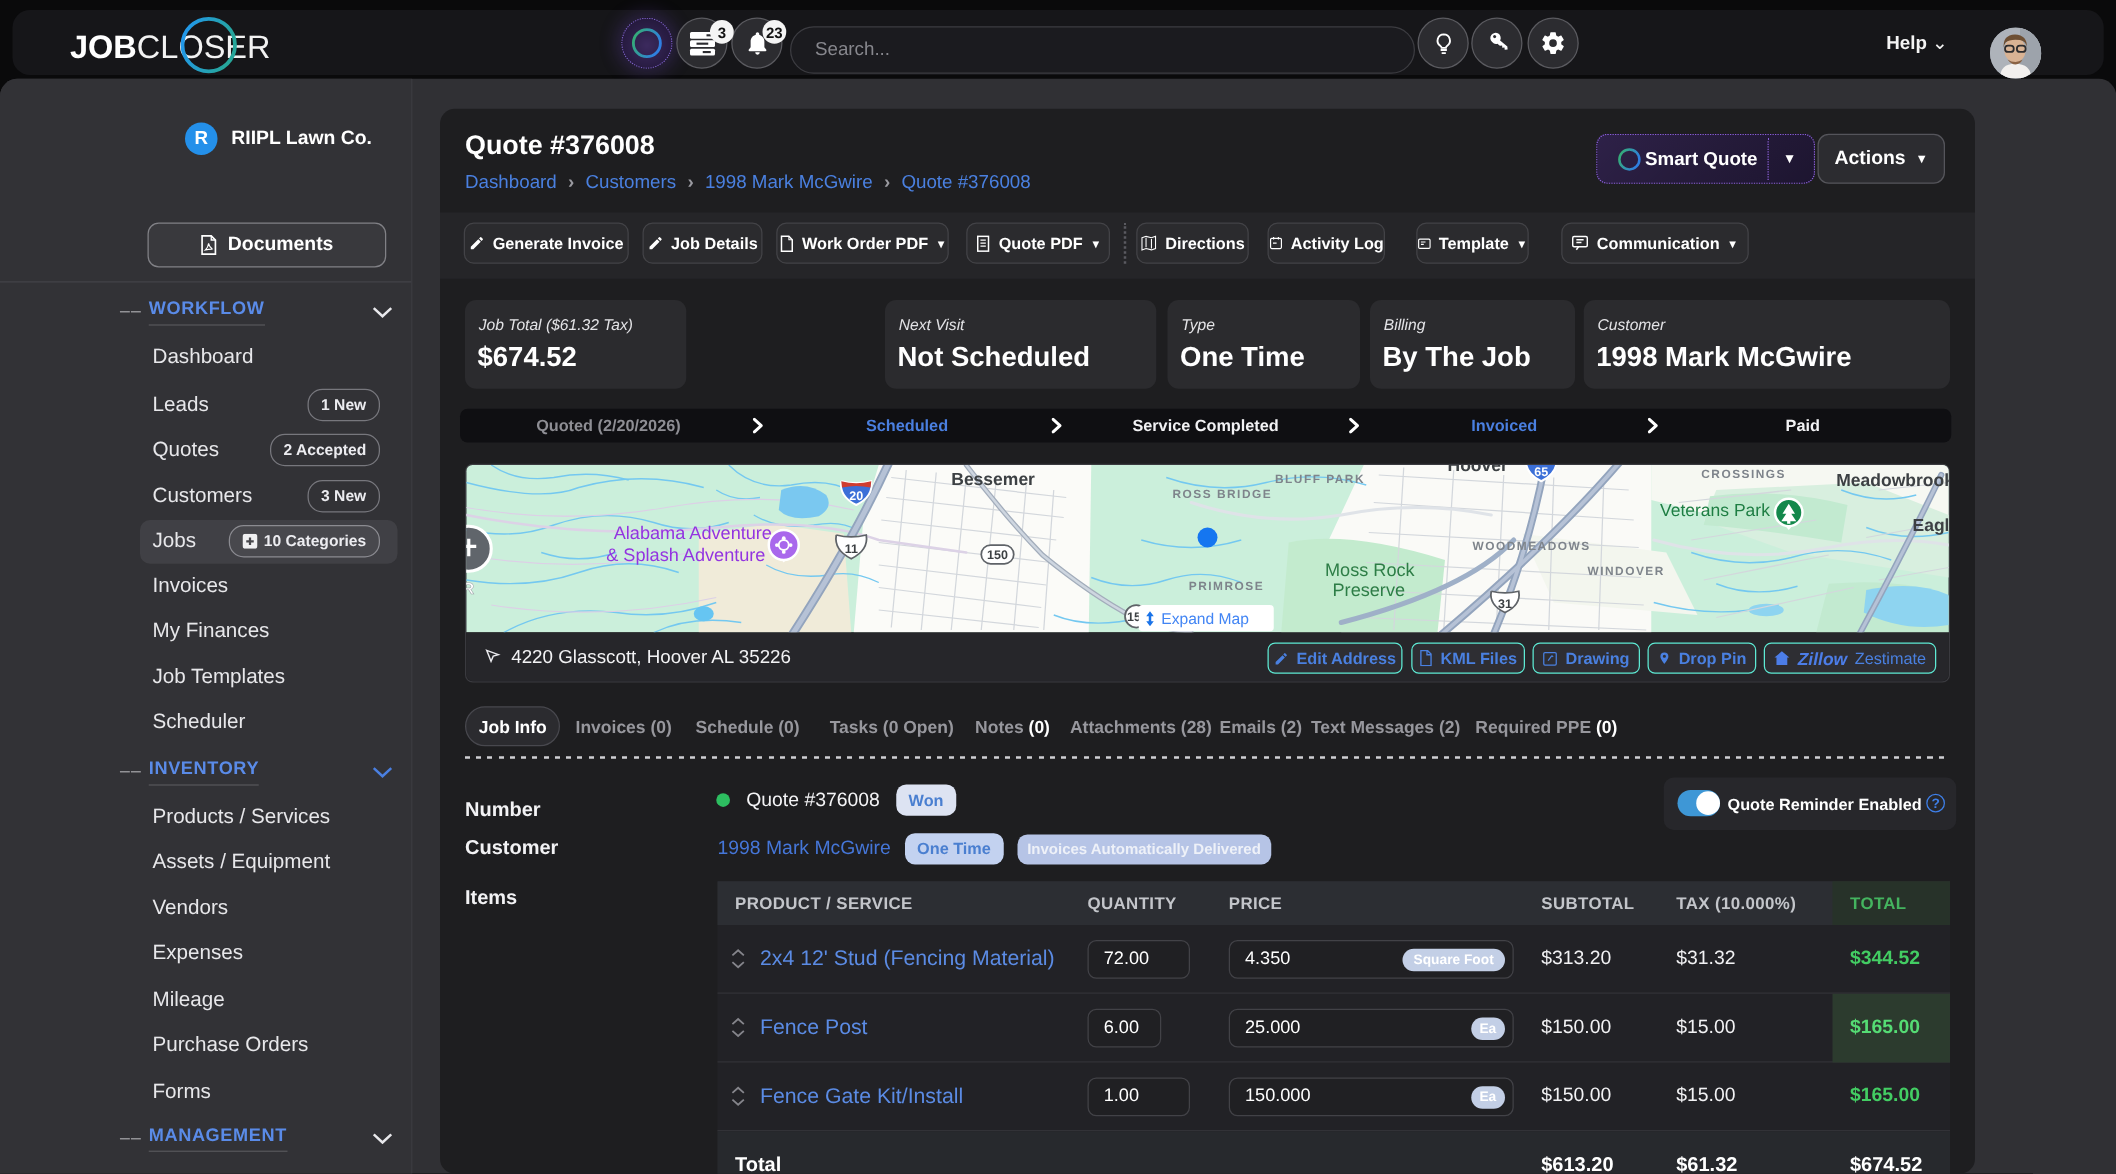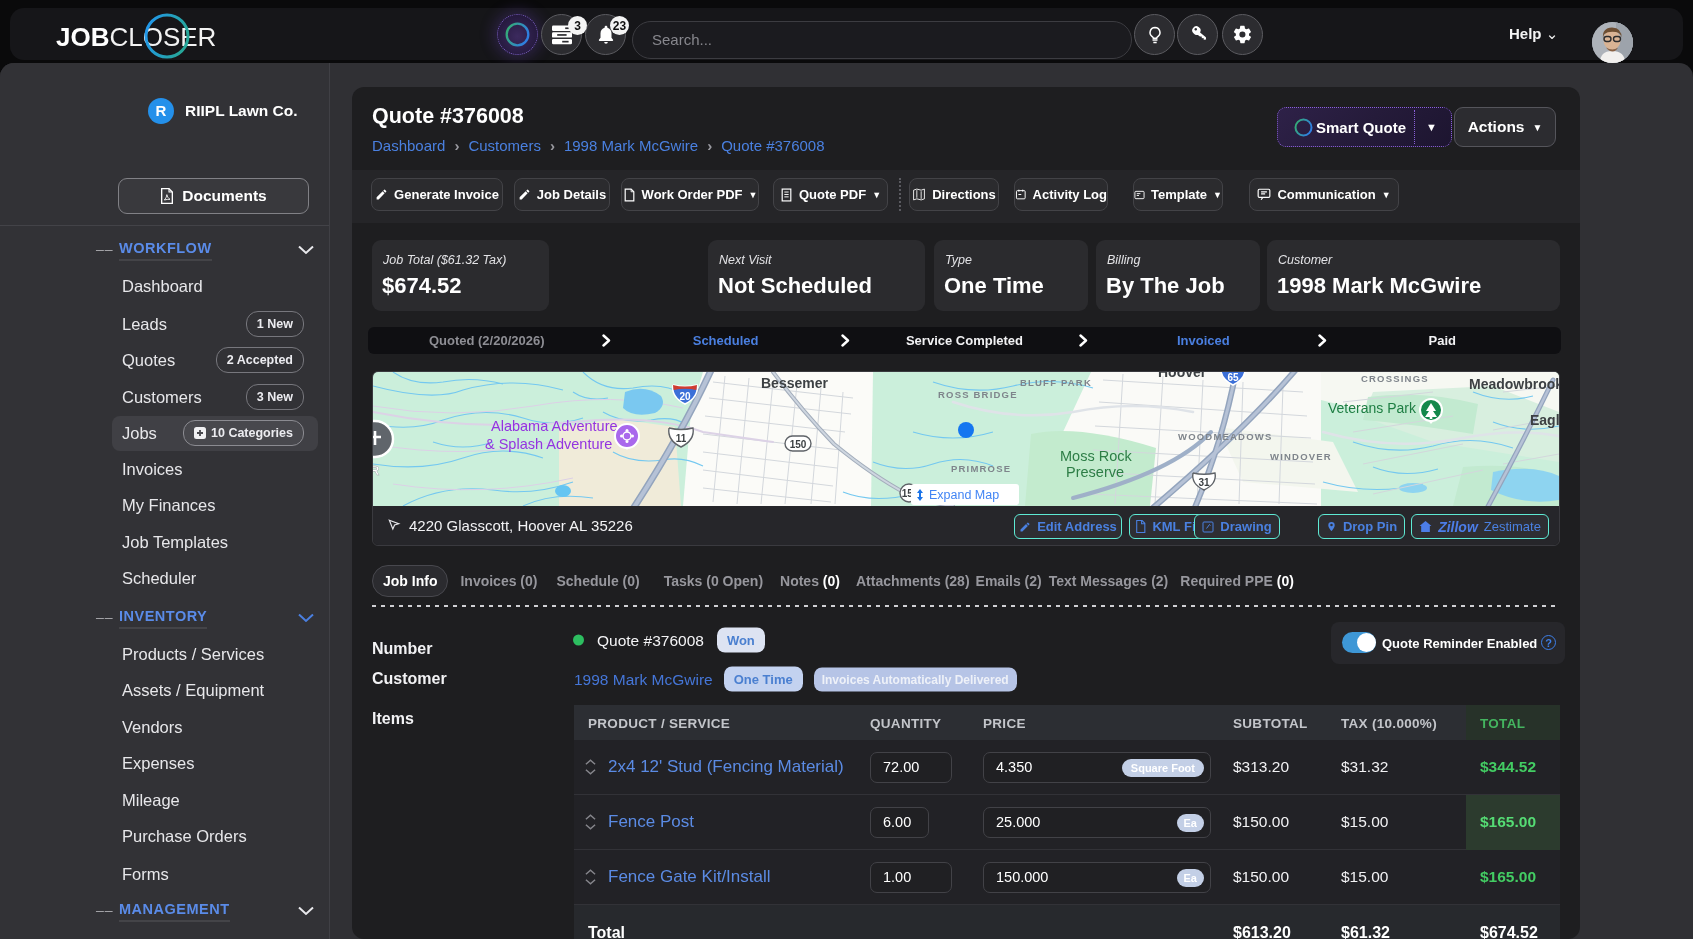--- a/index.html
+++ b/index.html
@@ -419,21 +419,21 @@
           <svg style="position:absolute; left:14px; top:12px;" width="14" height="15" viewBox="0 0 24 24" fill="none" stroke="#e8e8ec" stroke-width="2">
               <path d="M4 3l16 6-7 2-3 7-6-15z"></path>
             </svg>
           <div style="position:absolute; left:36px; top:11px; color:#f2f2f4; font-size:15px;">4220 Glasscott, Hoover AL 35226</div>
           <div class="mapbtn" style="left:641px; width:108px;"><svg width="12" height="12" viewBox="0 0 24 24" fill="#4a80e0">
                 <path d="M3 17.2V21h3.8L17.8 9.9l-3.7-3.7L3 17.2zM20.7 7a1 1 0 0 0 0-1.4l-2.3-2.3a1 1 0 0 0-1.4 0l-1.8 1.8 3.7 3.7L20.7 7z"></path>
               </svg>Edit Address</div>
           <div class="mapbtn" style="left:756px; width:91px;"><svg width="11" height="13" viewBox="0 0 20 24" fill="none" stroke="#4a80e0" stroke-width="2">
                 <path d="M3 1h10l5 5v17H3V1zm9 0v6h6"></path>
               </svg>KML Files</div>
-          <div class="mapbtn" style="left:821px; width:86px;"><svg width="12" height="12" viewBox="0 0 24 24" fill="none" stroke="#4a80e0" stroke-width="2">
+          <div class="mapbtn" style="left:853px; width:86px;"><svg width="12" height="12" viewBox="0 0 24 24" fill="none" stroke="#4a80e0" stroke-width="2">
                 <rect x="2" y="2" width="20" height="20" rx="2"></rect>
                 <path d="M15 7l-6 8m6-8l2 2"></path>
               </svg>Drawing</div>
           <div class="mapbtn" style="left:945px; width:87px;"><svg width="11" height="13" viewBox="0 0 24 24" fill="#4a80e0">
                 <path d="M12 2a7 7 0 0 0-7 7c0 5 7 13 7 13s7-8 7-13a7 7 0 0 0-7-7zm0 9.5A2.5 2.5 0 1 1 12 6a2.5 2.5 0 0 1 0 5.5z"></path>
               </svg>Drop Pin</div>
           <div class="mapbtn" style="left:1038px; width:138px;">
               <svg width="13" height="13" viewBox="0 0 24 24" fill="#4c7de8">
                 <path d="M12 2L1 11h3v11h16V11h3L12 2z"></path>
               </svg>

